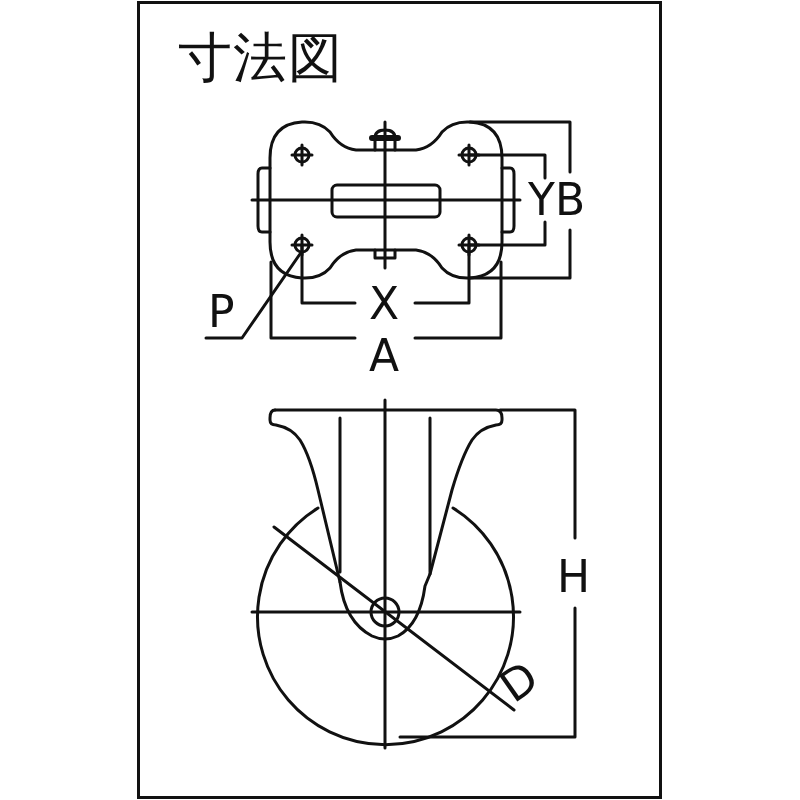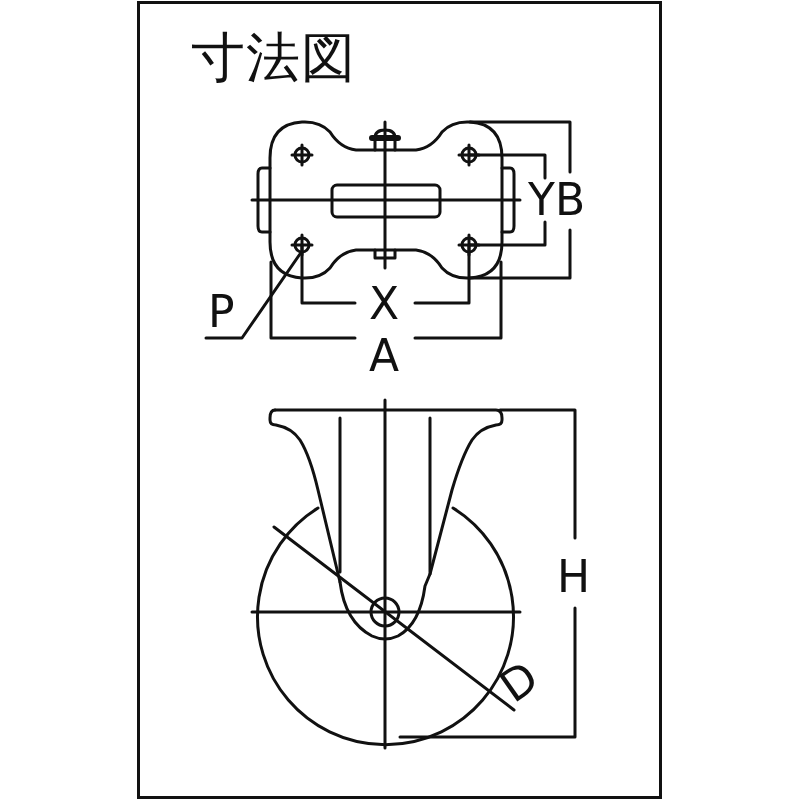--- a/index.html
+++ b/index.html
@@ -2,21 +2,21 @@
 <html><head>
   <meta charset="utf-8">
   <style>
     html, body { margin: 0; padding: 0; background: #ffffff; }
     body { width: 800px; height: 800px; position: relative; overflow: hidden; font-family: "DejaVu Sans", sans-serif; }
     .frame {
       position: absolute; left: 137px; top: 1px; width: 519px; height: 792px;
       border: 3px solid #111; background: #fff; box-sizing: content-box;
     }
     .title {
-      position: absolute; left: 191px; top: 28px; font-size: 54px; line-height: 60px;
+      position: absolute; left: 178px; top: 28px; font-size: 54px; line-height: 60px;
       color: #111; letter-spacing: 1px; font-family: "DejaVu Sans", sans-serif;
     }
     svg.drawing { position: absolute; left: 0; top: 0; width: 800px; height: 800px; }
     .dim-label {
       position: absolute; font-family: "DejaVu Sans", sans-serif; font-size: 44px; line-height: 44px;
       color: #111; font-weight: normal;
     }
   </style>
 </head>
 <body>

